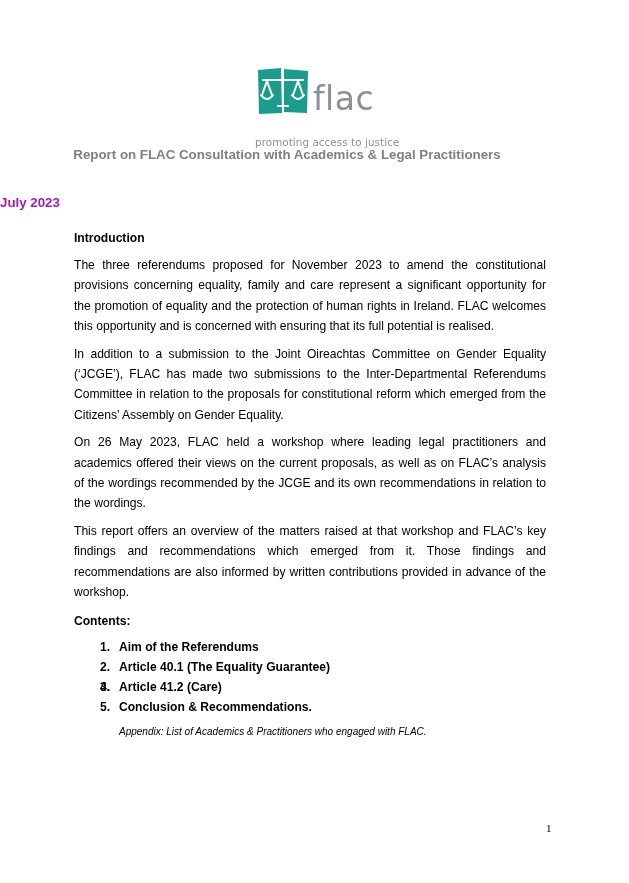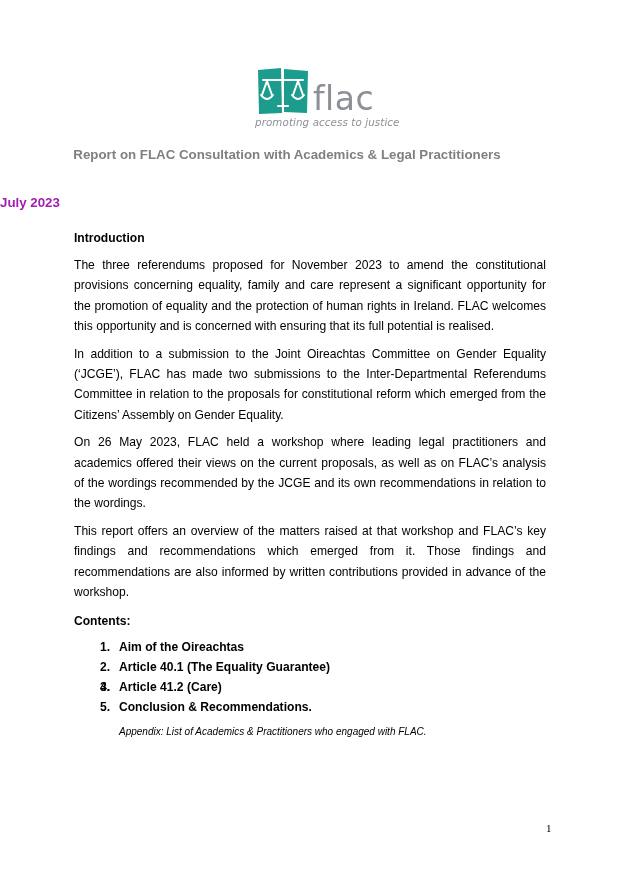--- a/index.html
+++ b/index.html
@@ -44,28 +44,27 @@
       font-family: "DejaVu Sans", sans-serif;
       font-size: 33px;
       line-height: 34px;
       color: #8d9096;
       letter-spacing: 0.5px;
       font-weight: normal;
     }
     .logo-tagline {
       position: absolute;
       left: -2px;
-      top: 48px;
+      top: 68px;
       width: 140px;
       font-family: "DejaVu Sans", sans-serif;
       font-size: 10.3px;
       color: #8d9096;
       white-space: nowrap;
       letter-spacing: 0.1px;
-      font-style: italic;
     }
     
     .report-sub {
       position: absolute;
       left: 0; width: 574px;
       top: 147px;
       text-align: center;
       font-size: 13.3px;
       font-weight: bold;
       color: #808080;
@@ -185,21 +184,21 @@
     <h2 class="section-heading">Introduction</h2>
     <p class="para">The three referendums proposed for November 2023 to amend the constitutional provisions concerning equality, family and care represent a significant opportunity for the promotion of equality and the protection of human rights in Ireland. FLAC welcomes this opportunity and is concerned with ensuring that its full potential is realised.</p>
     <p class="para">In addition to a submission to the Joint Oireachtas Committee on Gender Equality (‘JCGE’), FLAC has made two submissions to the Inter-Departmental Referendums Committee in relation to the proposals for constitutional reform which emerged from the Citizens’ Assembly on Gender Equality.</p>
     <p class="para">On 26 May 2023, FLAC held a workshop where leading legal practitioners and academics offered their views on the current proposals, as well as on FLAC’s analysis of the wordings recommended by the JCGE and its own recommendations in relation to the wordings.</p>
     <p class="para">This report offers an overview of the matters raised at that workshop and FLAC’s key findings and recommendations which emerged from it. Those findings and recommendations are also informed by written contributions provided in advance of the workshop.</p>
 
     <h2 class="contents-heading">Contents:</h2>
     <ul class="toc">
       <li class="toc-item">
         <span class="toc-num">1.</span>
-        <span>Aim of the Oireachtas</span>
+        <span>Aim of the Referendums</span>
       </li>
       <li class="toc-item">
         <span class="toc-num">2.</span>
         <span>Article 40.1 (The Equality Guarantee)</span>
       </li>
       <li class="toc-item">
         <span class="toc-num">3.</span>
       </li>
       <li class="toc-item">
         <span class="toc-num">4.</span>

